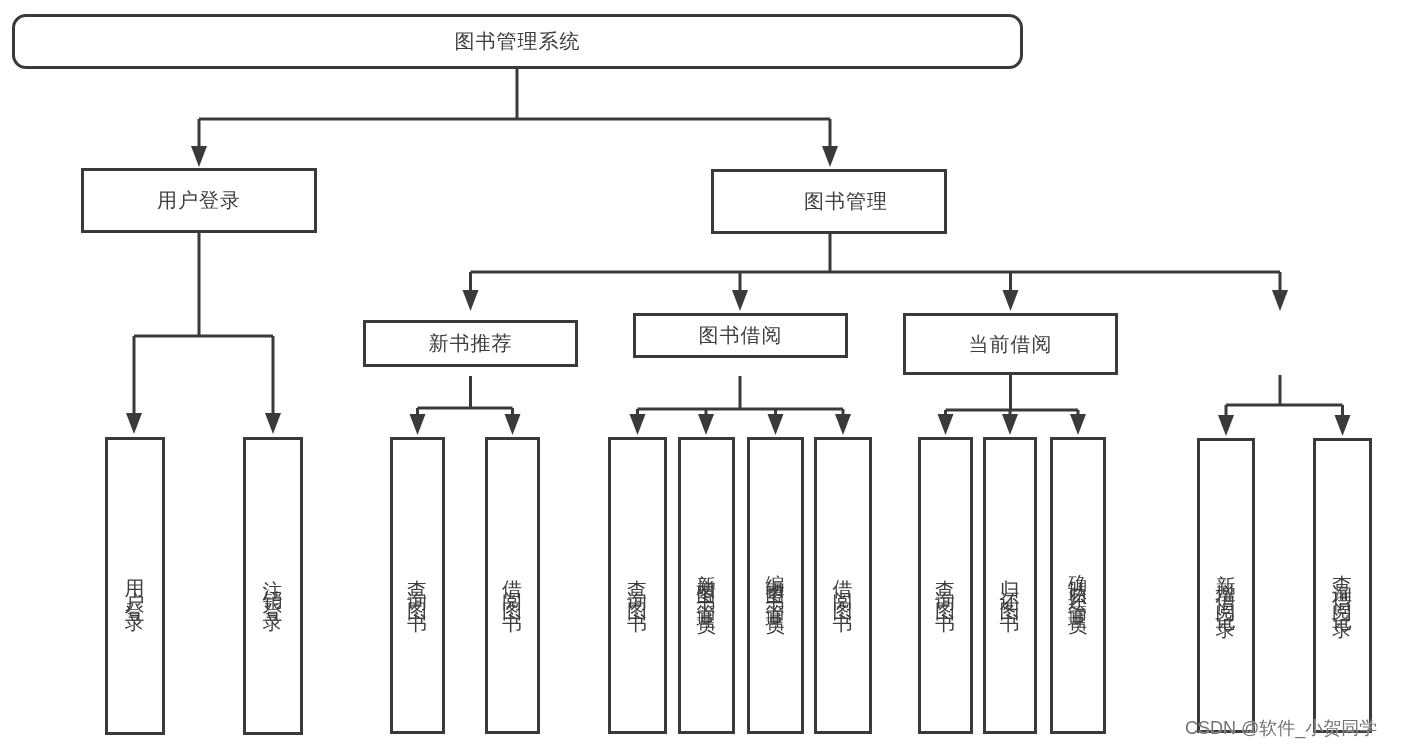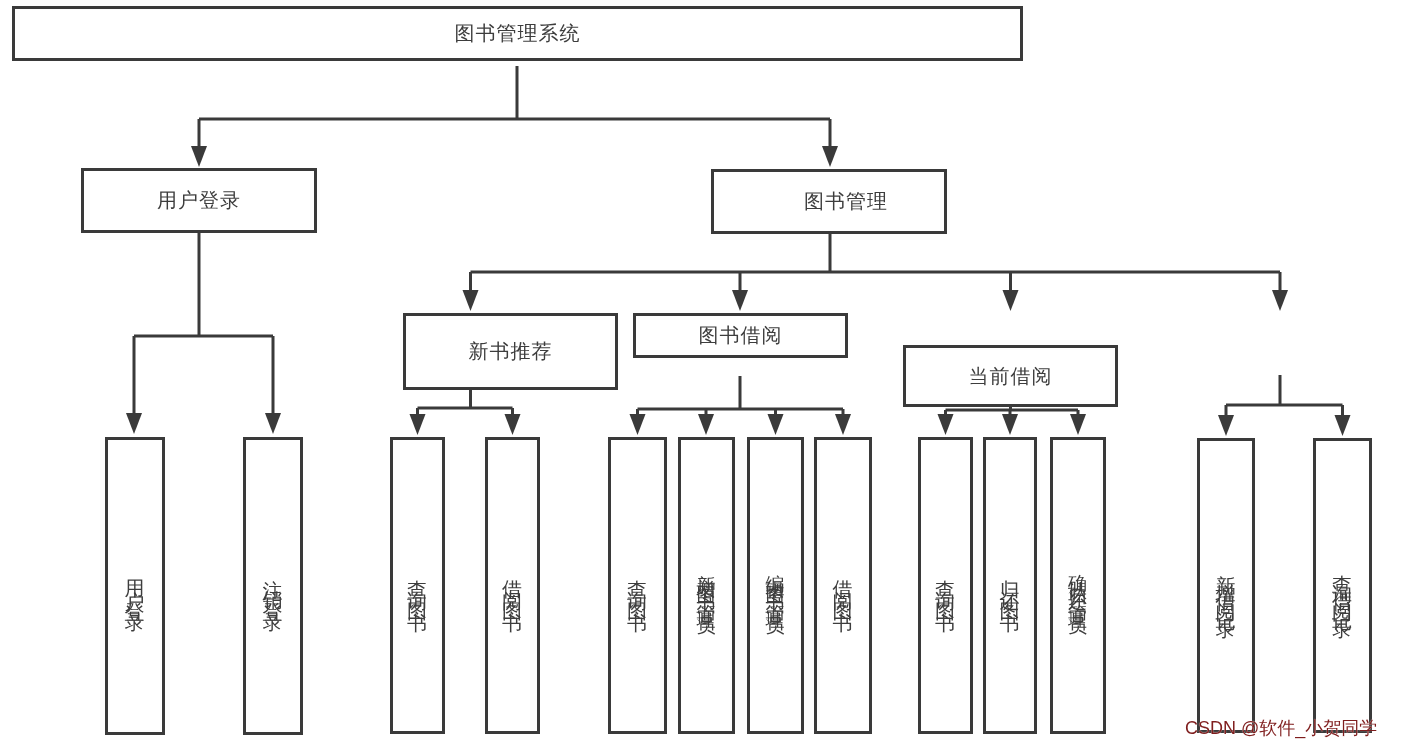--- a/index.html
+++ b/index.html
@@ -27,46 +27,46 @@
   }
   .leaf{
     writing-mode:vertical-rl;
     text-orientation:mixed;
     line-height:1;
   }
   .ls-s{letter-spacing:11px;}
   .ls-m{letter-spacing:9px;}
   .ls-t{letter-spacing:6px;font-size:19px;}
   
-  .n-root          {left:12px;  top:6px;  width:1011px;height:55px;}
+  .n-root          {left:12px;  top:14px;  width:1011px;height:55px;border-radius:14px;}
   .n-user-login    {left:81px;  top:168px; width:236px; height:65px;}
   .n-book-mgmt     {left:711px; top:169px; width:236px; height:65px;padding-left:34px;}
-  .n-new-book      {left:363px; top:313px; width:215px; height:77px;margin-left:40px;}
+  .n-new-book      {left:363px; top:320px; width:215px; height:47px;}
   .n-book-borrow   {left:633px; top:313px; width:215px; height:45px;}
-  .n-cur-borrow    {left:903px; top:313px; width:215px; height:62px;margin-top:32px;}
+  .n-cur-borrow    {left:903px; top:313px; width:215px; height:62px;}
   .n-borrow-rec    {left:1173px;top:313px; width:214px; height:62px;}
   .n-g1b1{left:105px; top:437px;width:60px;height:298px;}
   .n-g1b2{left:243px; top:437px;width:60px;height:298px;}
   .n-g2b1{left:390px; top:437px;width:55px;height:297px;}
   .n-g2b2{left:485px; top:437px;width:55px;height:297px;}
   .n-g3b1{left:608px; top:437px;width:59px;height:297px;}
   .n-g3b2{left:678px; top:437px;width:57px;height:297px;}
   .n-g3b3{left:747px; top:437px;width:57px;height:297px;}
   .n-g3b4{left:814px; top:437px;width:58px;height:297px;}
   .n-g4b1{left:918px; top:437px;width:55px;height:297px;}
   .n-g4b2{left:983px; top:437px;width:54px;height:297px;}
   .n-g4b3{left:1050px;top:437px;width:56px;height:297px;}
   .n-g5b1{left:1197px;top:438px;width:58px;height:295px;}
   .n-g5b2{left:1313px;top:438px;width:59px;height:295px;}
   .watermark{
     position:absolute;
     left:1185px;top:716px;
     width:215px;
     font-size:18px;
-    color:#7f1d1d;
+    color:#737373;
     text-shadow:0 0 1px #ffffff;
     white-space:nowrap;
     z-index:3;
   }
 </style>
 </head>
 <body>
 
 <div class="stage">
 

